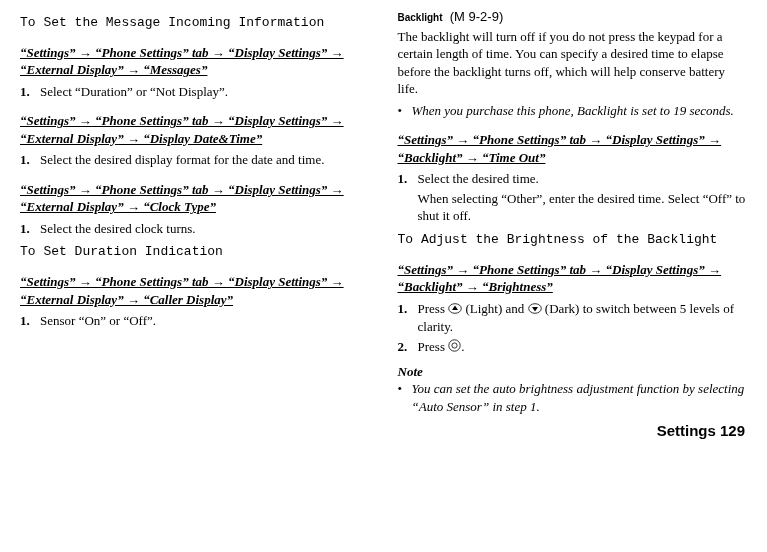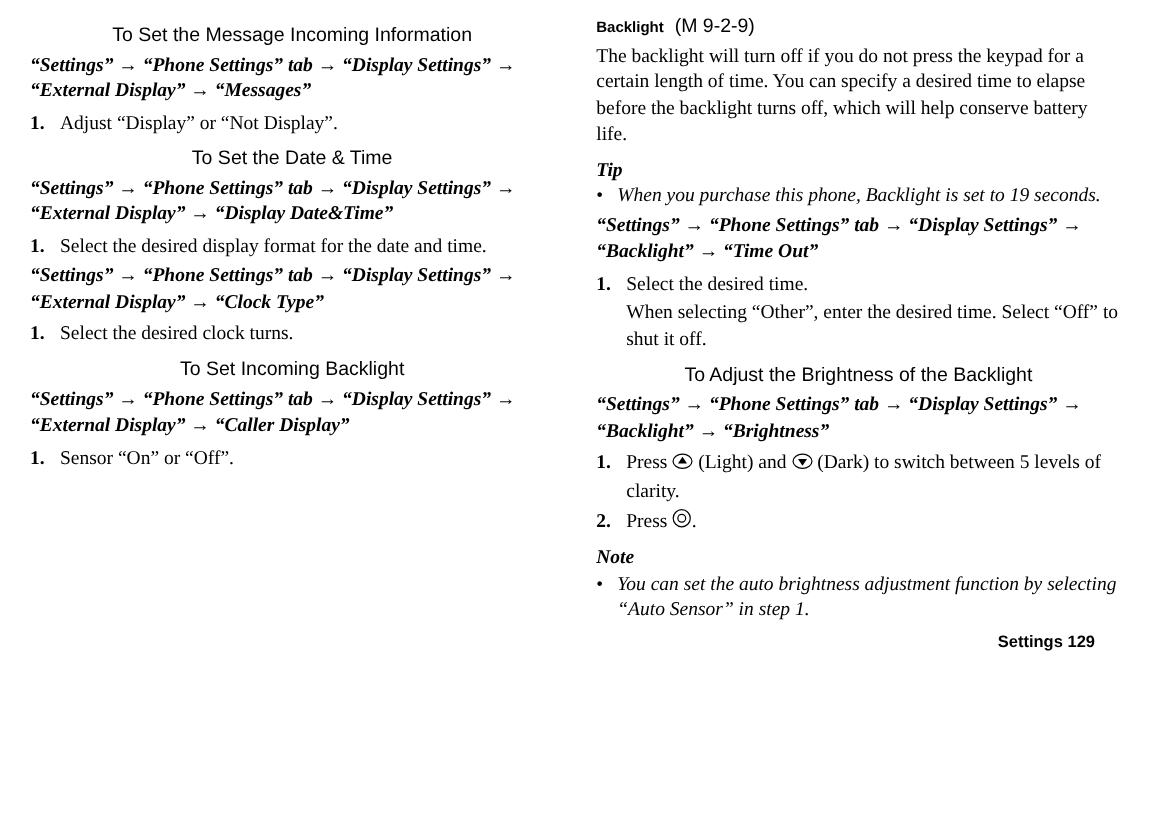--- a/index.html
+++ b/index.html
@@ -16,42 +16,42 @@
   .page {
     display: flex;
     padding: 8px 20px 0 20px;
     column-gap: 28px;
   }
   .col {
     flex: 1 1 0;
     min-width: 0;
   }
   .sect-title {
-    font-family: Liberation Sans, sans-serif;
+    font-family: Liberation Mono, monospace;
     font-size: 13px;
     margin: 6px 0 2px 0;
-    text-align: center;
   }
   .inline-title {
     font-family: Arial, Helvetica, sans-serif;
     font-size: 10px;
     font-weight: bold;
     display: inline;
   }
   .mcode {
     font-family: Arial, Helvetica, sans-serif;
     font-size: 13px;
     font-weight: normal;
     display: inline;
     margin-left: 4px;
   }
   .path {
     font-style: italic;
     font-weight: bold;
-    margin: 2px 0 4px 0;
+    margin: 12px 0 4px 0;
+    text-decoration: underline;
   }
   .step {
     display: flex;
     margin: 2px 0;
   }
   .step-num {
     font-weight: bold;
     width: 20px;
     flex: 0 0 20px;
   }
@@ -72,77 +72,75 @@
     font-style: italic;
   }
   .bullet .dot {
     width: 14px;
     flex: 0 0 14px;
     font-style: normal;
   }
   .footer {
     text-align: right;
     font-family: Arial, Helvetica, sans-serif;
-    font-size: 11px;
+    font-size: 15px;
     font-weight: bold;
-    padding: 6px 37px 0 0;
+    padding: 6px 22px 0 0;
   }
   .keyicon {
     display: inline-block;
     vertical-align: middle;
   }
   .para {
     margin: 2px 0 4px 0;
   }
 </style>
 </head>
 <body>
 
 <div class="page">
 
   <div class="col">
 
     <div class="sect-title">To Set the Message Incoming Information</div>
     <div class="path">“Settings” → “Phone Settings” tab → “Display Settings” → “External Display” → “Messages”</div>
     <div class="step">
       <div class="step-num">1.</div>
-      <div class="step-text">Adjust “Display” or “Not Display”.</div>
+      <div class="step-text">Select “Duration” or “Not Display”.</div>
     </div>
 
-    <div class="sect-title">To Set the Date &amp; Time</div>
     <div class="path">“Settings” → “Phone Settings” tab → “Display Settings” → “External Display” → “Display Date&amp;Time”</div>
     <div class="step">
       <div class="step-num">1.</div>
       <div class="step-text">Select the desired display format for the date and time.</div>
     </div>
 
     <div class="path">“Settings” → “Phone Settings” tab → “Display Settings” → “External Display” → “Clock Type”</div>
     <div class="step">
       <div class="step-num">1.</div>
       <div class="step-text">Select the desired clock turns.</div>
     </div>
 
-    <div class="sect-title">To Set Incoming Backlight</div>
+    <div class="sect-title">To Set Duration Indication</div>
     <div class="path">“Settings” → “Phone Settings” tab → “Display Settings” → “External Display” → “Caller Display”</div>
     <div class="step">
       <div class="step-num">1.</div>
       <div class="step-text">Sensor “On” or “Off”.</div>
     </div>
 
   </div>
 
   <div class="col">
 
     <div>
       <span class="inline-title">Backlight</span>
       <span class="mcode">(M 9-2-9)</span>
     </div>
     <div class="para">The backlight will turn off if you do not press the keypad for a certain length of time. You can specify a desired time to elapse before the backlight turns off, which will help conserve battery life.</div>
 
-    <div class="tip-note">Tip</div>
     <div class="bullet">
       <div class="dot">•</div>
       <div>When you purchase this phone, Backlight is set to 19 seconds.</div>
     </div>
 
     <div class="path">“Settings” → “Phone Settings” tab → “Display Settings” → “Backlight” → “Time Out”</div>
     <div class="step">
       <div class="step-num">1.</div>
       <div class="step-text">Select the desired time.</div>
     </div>

